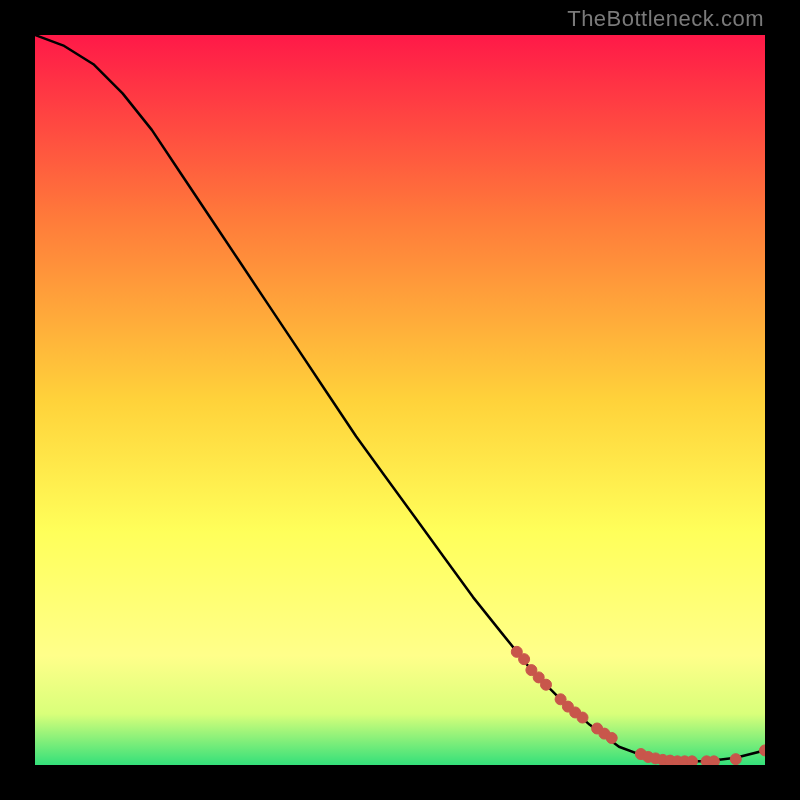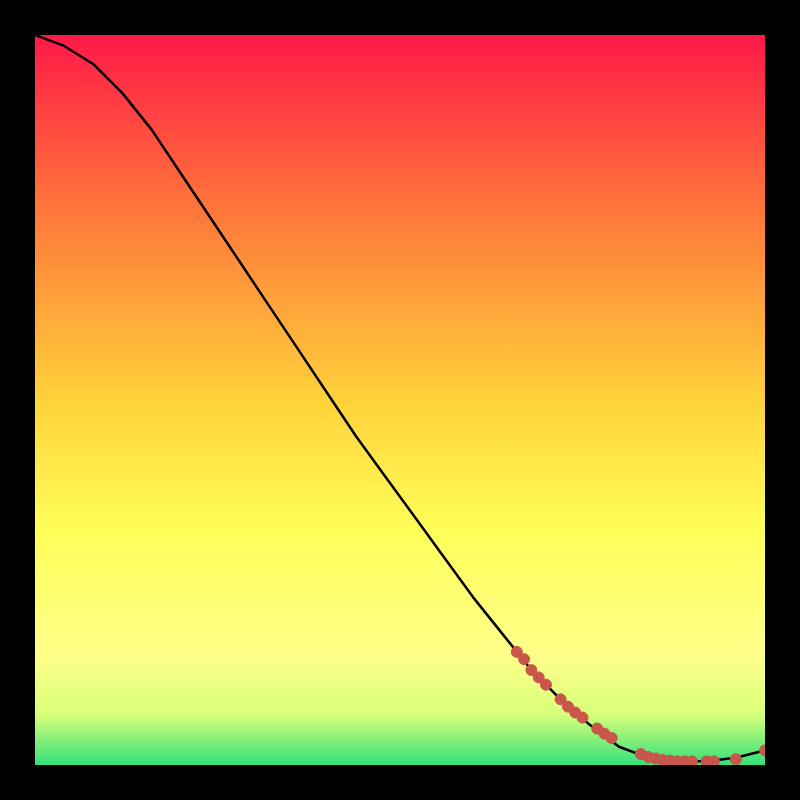--- a/index.html
+++ b/index.html
@@ -61,20 +61,21 @@
   .marker {
     fill: #c8564b;
     stroke: #c8564b;
   }
 </style>
 </head>
 <body>
 
 <div class="frame">
 
+  <div class="watermark">TheBottleneck.com</div>
 
   <div class="plot-area">
     <svg class="gradient" viewBox="0 0 730 730" preserveAspectRatio="none">
       <defs>
         <linearGradient id="bg-grad" x1="0" y1="0" x2="0" y2="1">
           <stop id="g0" offset="0%" stop-color="#ff1948"></stop>
           <stop id="g1" offset="25%" stop-color="#ff7a3a"></stop>
           <stop id="g2" offset="50%" stop-color="#ffd23a"></stop>
           <stop id="g3" offset="68%" stop-color="#ffff5a"></stop>
           <stop id="g4" offset="85%" stop-color="#ffff8a"></stop>

